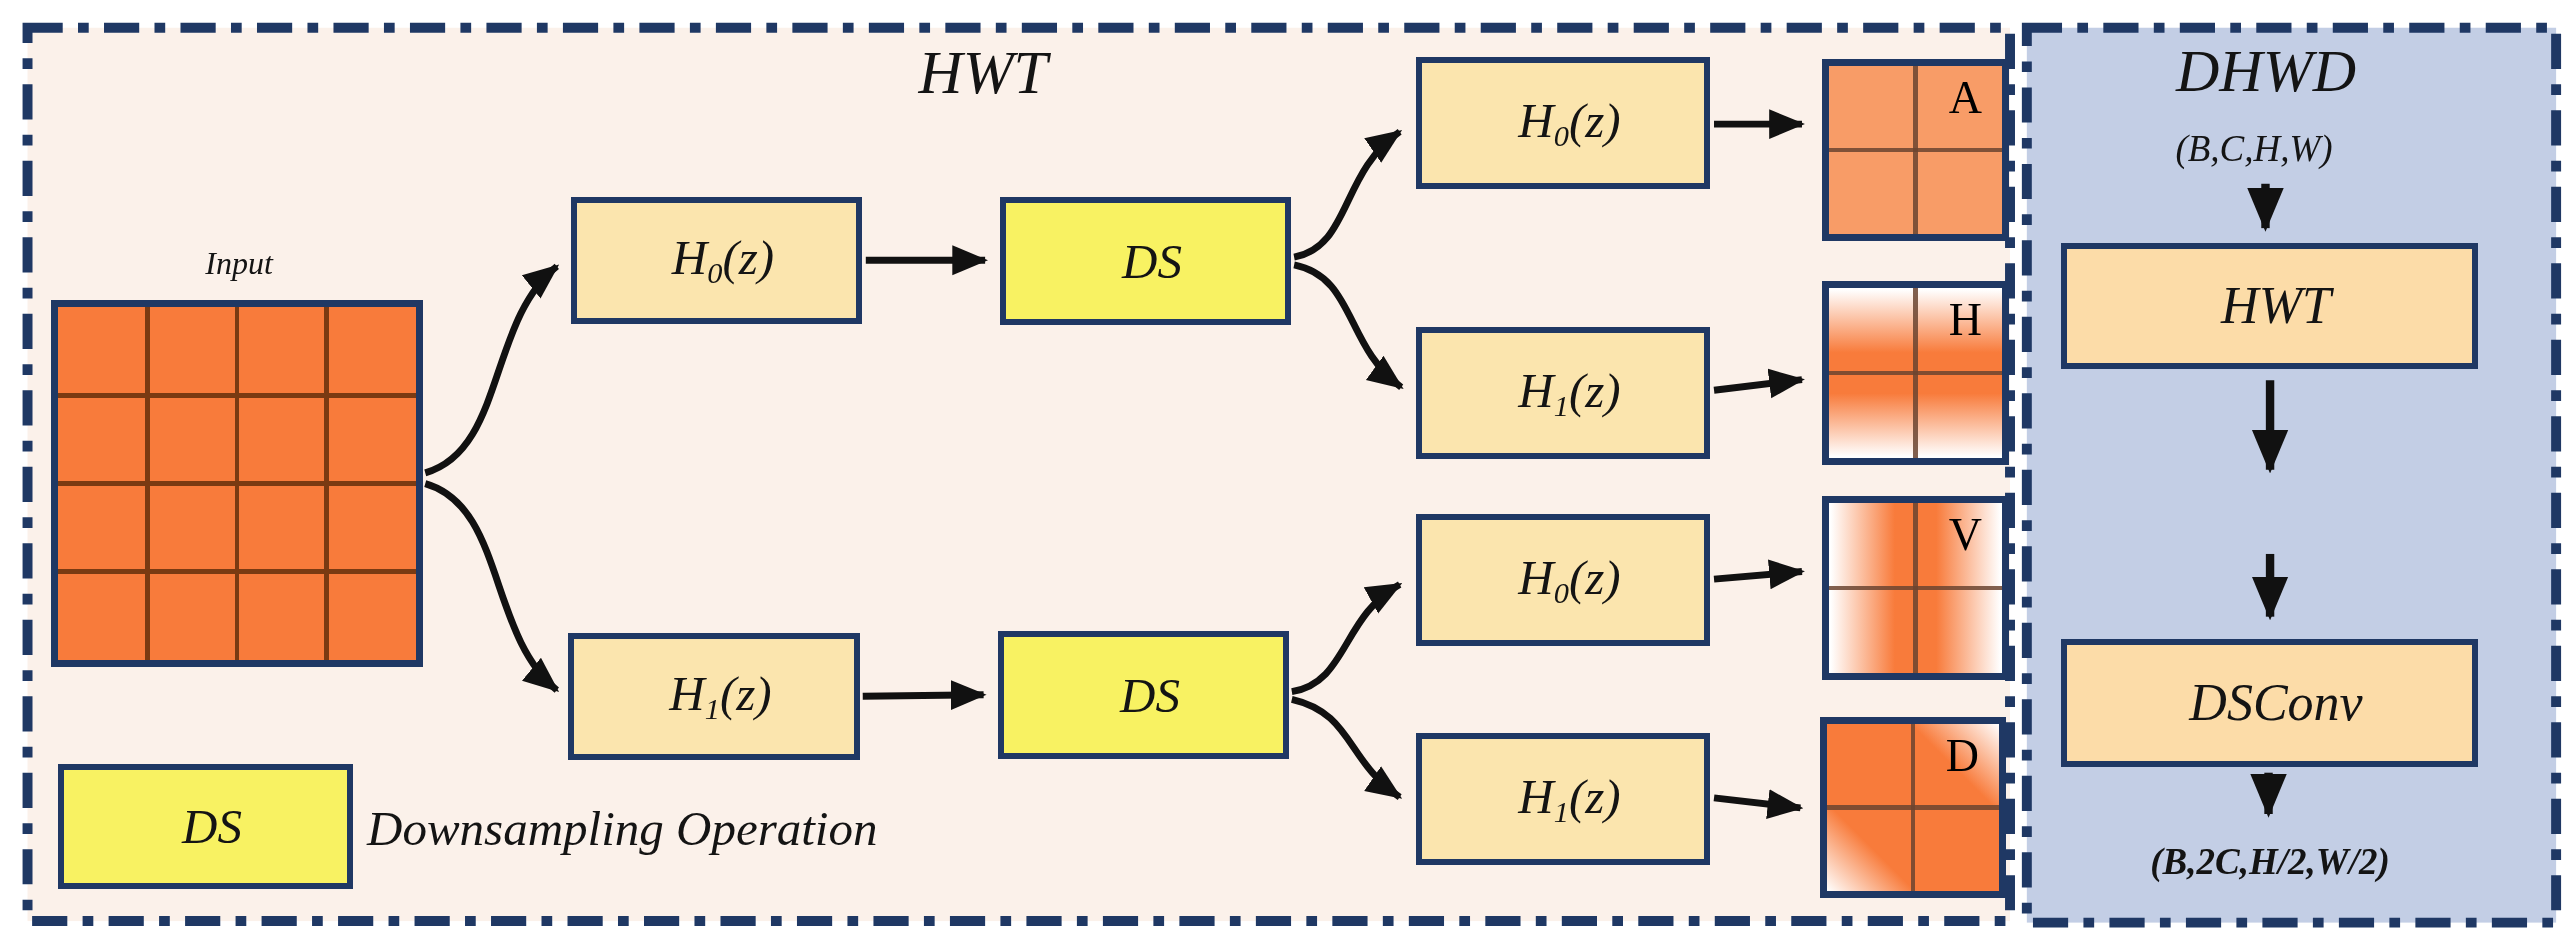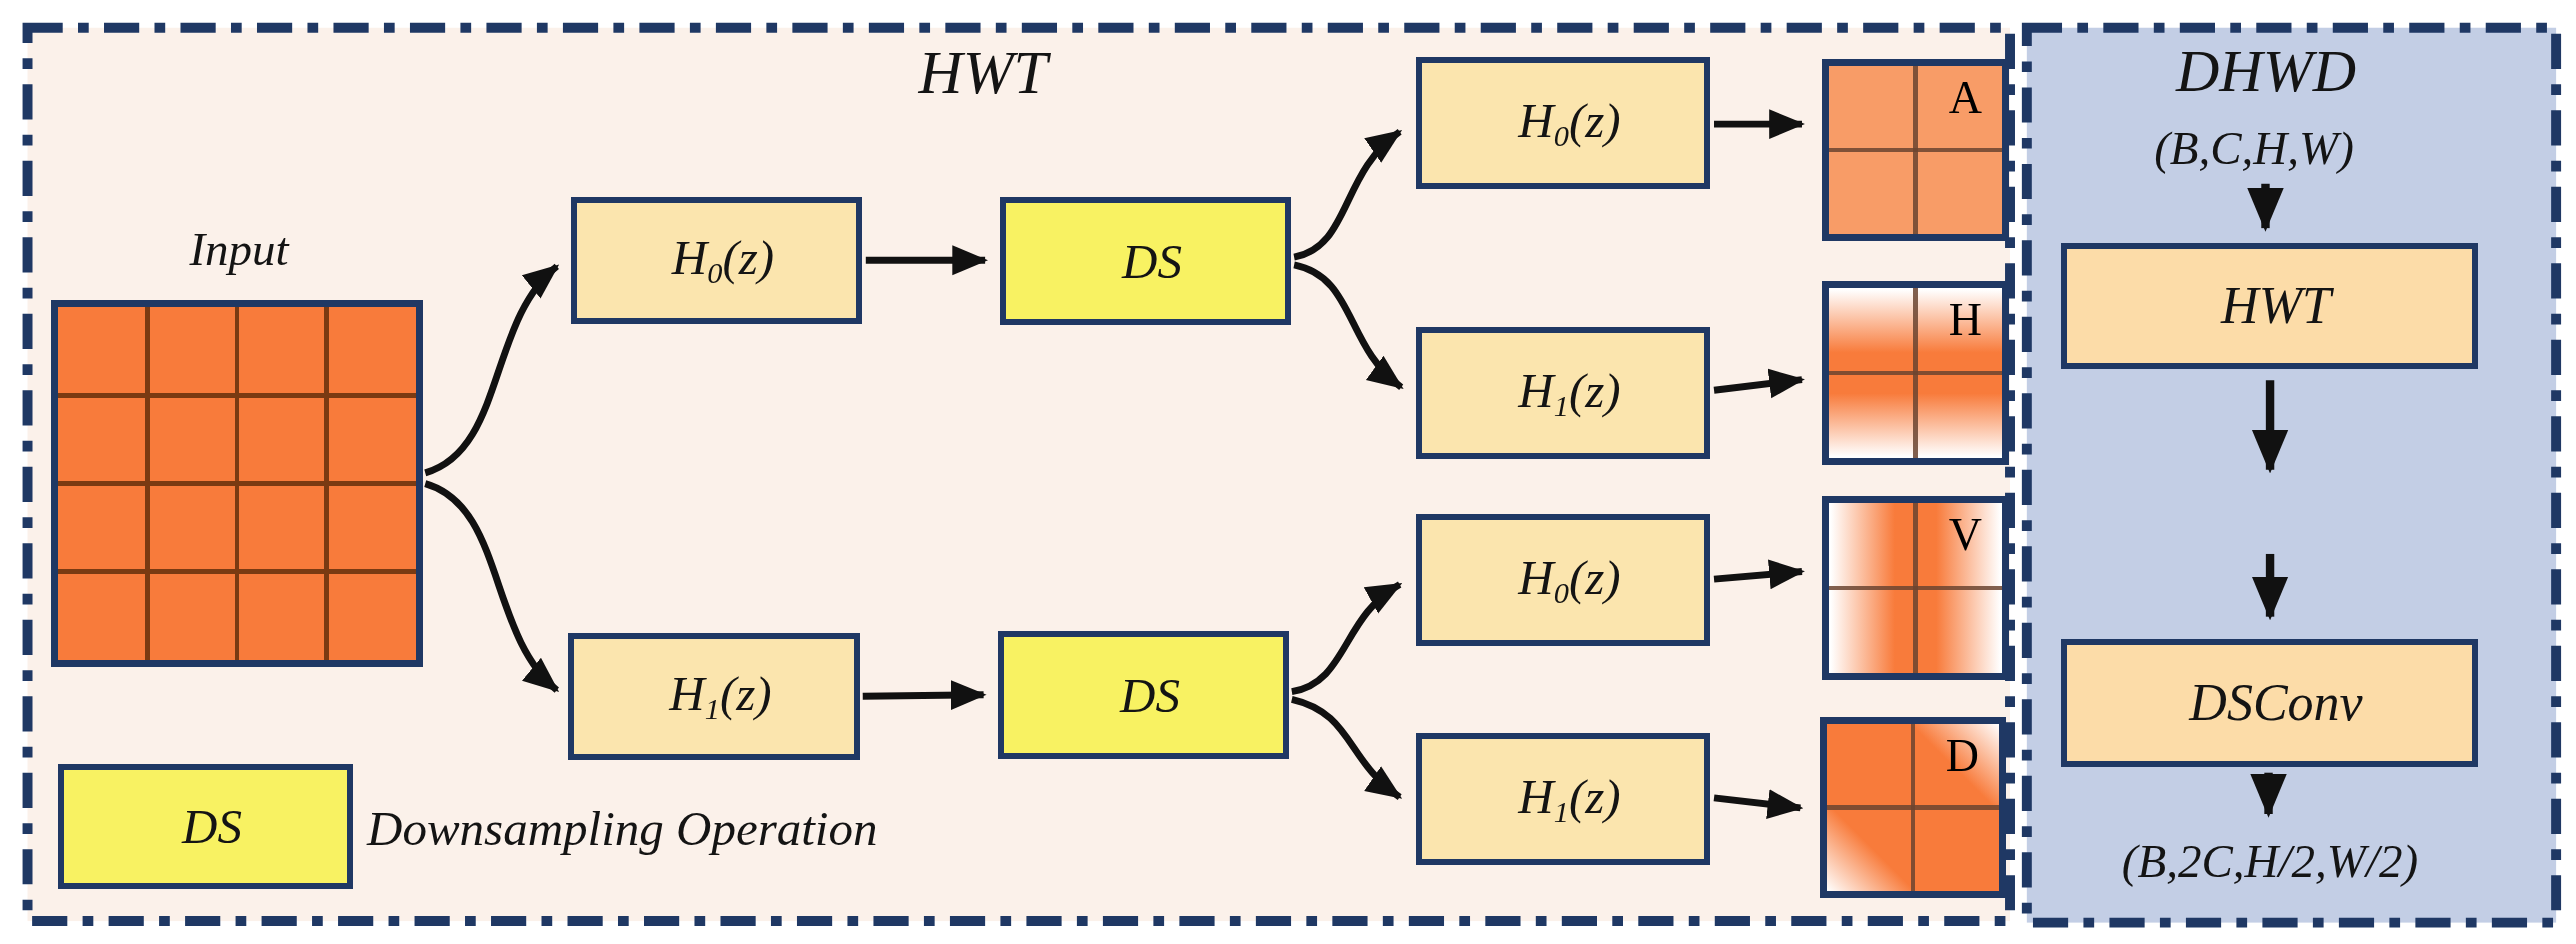--- a/index.html
+++ b/index.html
@@ -19,21 +19,21 @@
   .box{
     box-sizing:border-box; border:6.1px solid var(--navy);
     display:flex; align-items:center; justify-content:center;padding-left:13px;
   }
   .box .lbl{font-style:italic; font-size:49px; line-height:1; white-space:nowrap;}
   .box .lbl sub{font-size:0.62em; vertical-align:-0.28em; font-style:italic;}
   .cream{background:var(--cream);}
   .yellow{background:var(--yellow);}
   .peach{background:var(--peach);}
   .title{font-size:61px; font-style:italic; white-space:nowrap;}
-  .sidetext{font-size:47px; font-style:italic; white-space:nowrap;}
+  .sidetext{font-size:37px; font-style:italic; white-space:nowrap;}
   .grid{
     box-sizing:border-box; border:7.6px solid var(--navy); background:var(--orange);
   }
   .gline{position:absolute; background:var(--grid-line);}
   .outblk{
     box-sizing:border-box; border:7.6px solid var(--navy); position:absolute; z-index:1;
   }
   .outblk .cl-v{position:absolute; top:0; bottom:0; left:calc(50% - 2.3px); width:4.6px; background:var(--cross); opacity:.85;}
   .outblk .cl-h{position:absolute; left:0; right:0; top:calc(50% - 2.3px); height:4.6px; background:var(--cross); opacity:.85;}
   .outblk .tag{
@@ -83,21 +83,21 @@
     <path class="arrow" stroke-width="9" marker-end="url(#ah)" d="M2241,1043 L2354,1056"></path>
 
     <path class="arrow" stroke-width="11" marker-end="url(#ah)" d="M2962,240 L2962,298"></path>
     <path class="arrow" stroke-width="11" marker-end="url(#ah)" d="M2968,497 L2968,614"></path>
     <path class="arrow" stroke-width="11" marker-end="url(#ah)" d="M2968,724 L2968,806"></path>
     <path class="arrow" stroke-width="11" marker-end="url(#ah)" d="M2966,1010 L2966,1064"></path>
   </svg>
 
   <div class="el title ctr" style="left:983px; top:73px;">HWT</div>
 
-  <div class="el it ctr" style="left:239px; top:249px; font-size:47px;">Input</div>
+  <div class="el it ctr" style="left:239px; top:263px; font-size:32px;">Input</div>
 
   <div class="el grid" style="left:51px; top:300px; width:372px; height:367px;">
     <div class="gline" style="top:0;bottom:0;width:4.6px;left:calc(25% - 2.3px);"></div>
     <div class="gline" style="top:0;bottom:0;width:4.6px;left:calc(50% - 2.3px);"></div>
     <div class="gline" style="top:0;bottom:0;width:4.6px;left:calc(75% - 2.3px);"></div>
     <div class="gline" style="left:0;right:0;height:4.6px;top:calc(25% - 2.3px);"></div>
     <div class="gline" style="left:0;right:0;height:4.6px;top:calc(50% - 2.3px);"></div>
     <div class="gline" style="left:0;right:0;height:4.6px;top:calc(75% - 2.3px);"></div>
   </div>
 
@@ -160,16 +160,16 @@
 
   <div class="el box peach" style="left:2061px; top:243px; width:417px; height:126px;">
     <span class="lbl" style="font-size:52px;">HWT</span>
   </div>
 
 
   <div class="el box peach" style="left:2061px; top:639px; width:417px; height:128px;">
     <span class="lbl" style="font-size:52px;">DSConv</span>
   </div>
 
-  <div class="el sidetext ctr" style="left:2270px; top:861px;">(B,2C,H/2,W/2)</div>
+  <div class="el sidetext ctr" style="left:2270px; top:861px;font-weight:bold;">(B,2C,H/2,W/2)</div>
 
 </div>
 
 
 </body></html>

